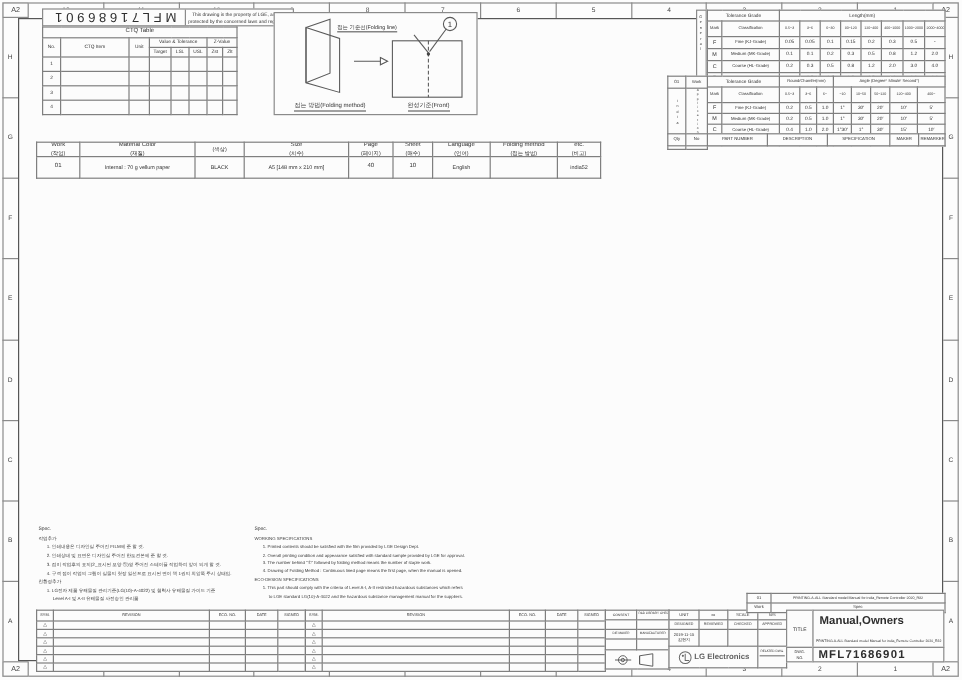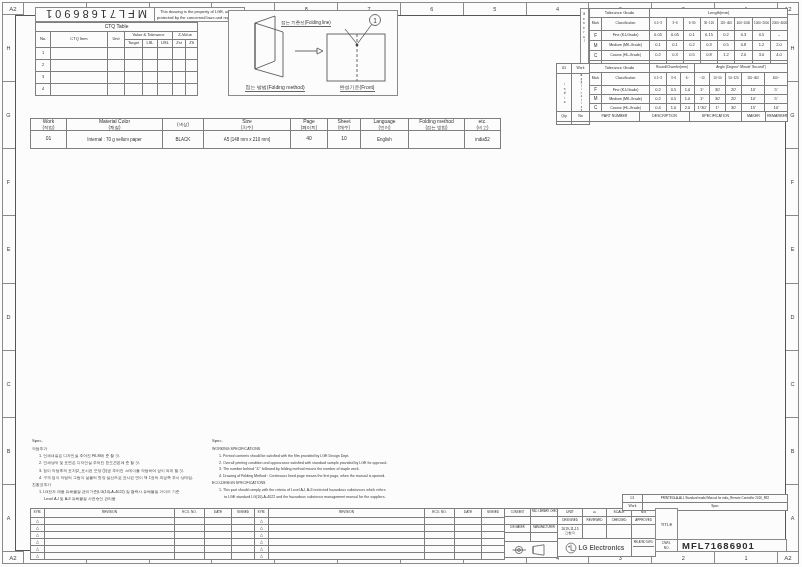--- a/index.html
+++ b/index.html
@@ -715,20 +715,24 @@
     <tr class="h7">
           <td class="f34">Work</td>
           <td class="f34">Spec</td>
         </tr>
   </tbody>
     </table>
 
   <div class="bx" style="left:655px;top:508px;width:23px;height:32px;display:flex;align-items:center;justify-content:center;font-size:4.2px">
       <span>TITLE</span>
     </div>
+  <div class="bx" style="left:677px;top:508px;width:110px;height:32px">
+    <div style="position:absolute;left:5px;top:3px;font-size:9.5px;font-weight:bold;color:#2e2e2e">Manual,Owners</div>
+    <div style="position:absolute;left:2px;top:23px;font-size:2.9px;white-space:nowrap">PRINTING-A-ALL Standard model Manual for india_Remote Controller 2020_R32</div>
+  </div>
   <div class="bx" style="left:655px;top:539px;width:23px;height:13px;font-size:3.2px;line-height:1.5;text-align:center;padding-top:1px">
     <div>DWG.</div>
     <div>NO.</div>
   </div>
   <div class="bx" style="left:677px;top:539px;width:110px;height:13px;display:flex;align-items:center;padding-left:4px;font-size:9.5px;font-weight:bold;letter-spacing:1px;color:#2e2e2e;box-sizing:border-box">
       <span>MFL71686901</span>
     </div>
 
 </div>
 

